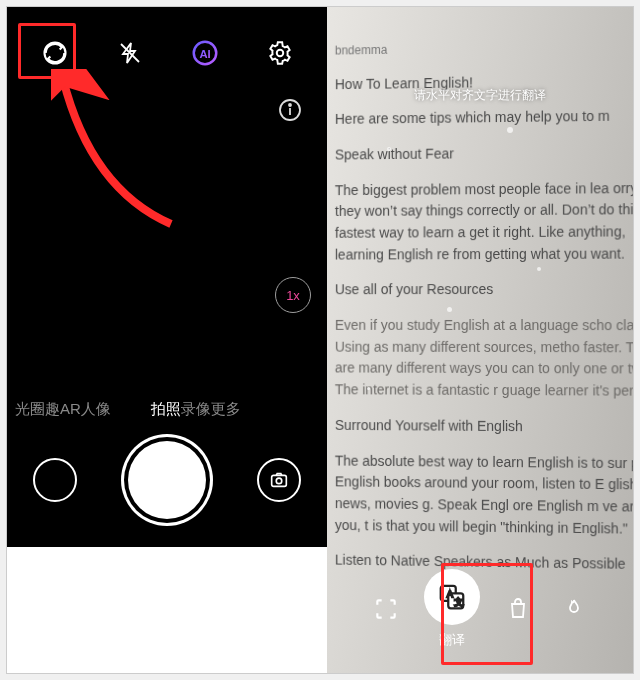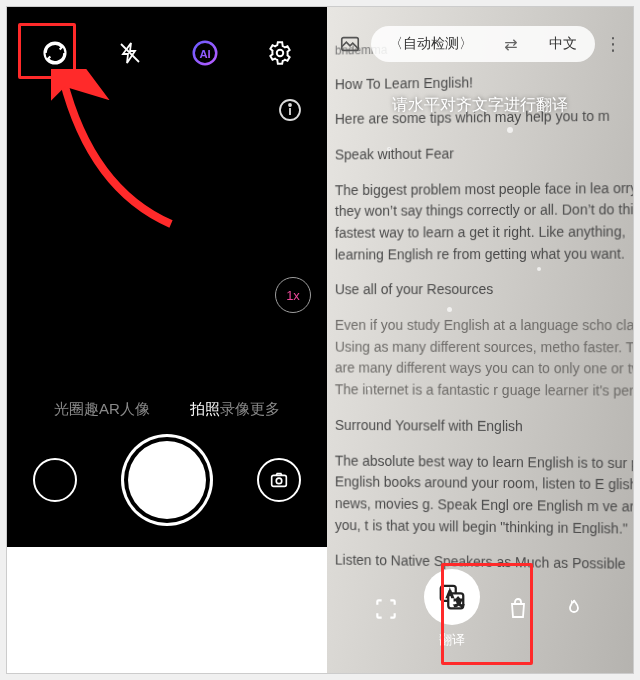--- a/index.html
+++ b/index.html
@@ -65,21 +65,21 @@
     right: 16px; top: 270px;
     width: 36px; height: 36px;
     border: 1.5px solid #9e9e9e;
     border-radius: 50%;
     display:flex; align-items:center; justify-content:center;
     font-size: 13px; color:#ec4899;
   }
   .modes {
     position: absolute;
     bottom: 128px; left: 0; width: 100%;
-    display: flex; justify-content: center; align-items: center;
+    display: flex; justify-content: flex-start; align-items: center;
     font-size: 15px; color: #8a8a8a;
     padding: 0 8px;
   }
   .modes .mode.active { color: #fff; font-weight: 500; margin-left: 40px; }
   .controls {
     position: absolute;
     bottom: 28px; left: 0; width: 100%;
     display: flex; justify-content: space-around; align-items: center;
   }
   .thumb {
@@ -120,24 +120,24 @@
     background: rgba(255,255,255,0.85);
     border-radius: 18px;
     display: flex; align-items: center; justify-content: space-between;
     padding: 0 18px;
     font-size: 14px; color: #333;
   }
   .swap { color:#666; font-size: 16px; }
   .more { width: 24px; color:#555; font-size:18px; text-align:center; }
   .hint {
     position: absolute;
-    top: 88px; left: 0; right: 0;
+    top: 80px; left: 0; right: 0;
     text-align: center;
     color: #fff;
-    font-size: 16px;
+    font-size: 12px;
     text-shadow: 0 0 4px rgba(0,0,0,0.5);
     z-index: 2;
   }
   .doc {
     position: absolute;
     top: 32px; left: 6px; right: -40px;
     color: #4a4a4a;
     font-size: 14px;
     line-height: 1.55;
     transform: perspective(900px) rotateY(-3deg);
@@ -273,34 +273,20 @@
       <p>Here are some tips which may help you to m</p>
       <p>Speak without Fear</p>
       <p>The biggest problem most people face in lea orry that they won’t say things correctly or all. Don’t do this. The fastest way to learn a get it right. Like anything, learning English re from getting what you want.</p>
       <p>Use all of your Resources</p>
       <p class="faded">Even if you study English at a language scho class. Using as many different sources, metho faster. There are many different ways you can to only one or two. The internet is a fantastic r guage learner it's perfect.</p>
       <p>Surround Yourself with English</p>
       <p>The absolute best way to learn English is to sur put English books around your room, listen to E glish news, movies                     g. Speak Engl ore English m                             ve around you, t is that you will begin   "thinking in English."</p>
       <p>Listen to Native Speakers as Much as Possible</p>
     </div>
 
-    <div class="lang-bar">
-      <div class="gallery">
-        <svg width="22" height="22" viewBox="0 0 24 24" fill="none" stroke="#555" stroke-width="1.8">
-          <rect x="3" y="5" width="18" height="14" rx="2"></rect>
-            <path d="M3 15l5-5 4 4 3-3 6 6"></path>
-        </svg>
-      </div>
-      <div class="pill">
-        <span>〈自动检测〉</span>
-        <span class="swap">⇄</span>
-        <span>中文</span>
-      </div>
-      <div class="more">⋮</div>
-    </div>
 
     <div class="hint">请水平对齐文字进行翻译</div>
 
     <div class="speck" style="left:60px; top:140px; width:4px; height:4px;"></div>
     <div class="speck" style="left:180px; top:120px; width:6px; height:6px;"></div>
     <div class="speck" style="left:120px; top:300px; width:5px; height:5px;"></div>
     <div class="speck" style="left:40px; top:380px; width:3px; height:3px;"></div>
     <div class="speck" style="left:210px; top:260px; width:4px; height:4px;"></div>
 
     <div class="tools">

